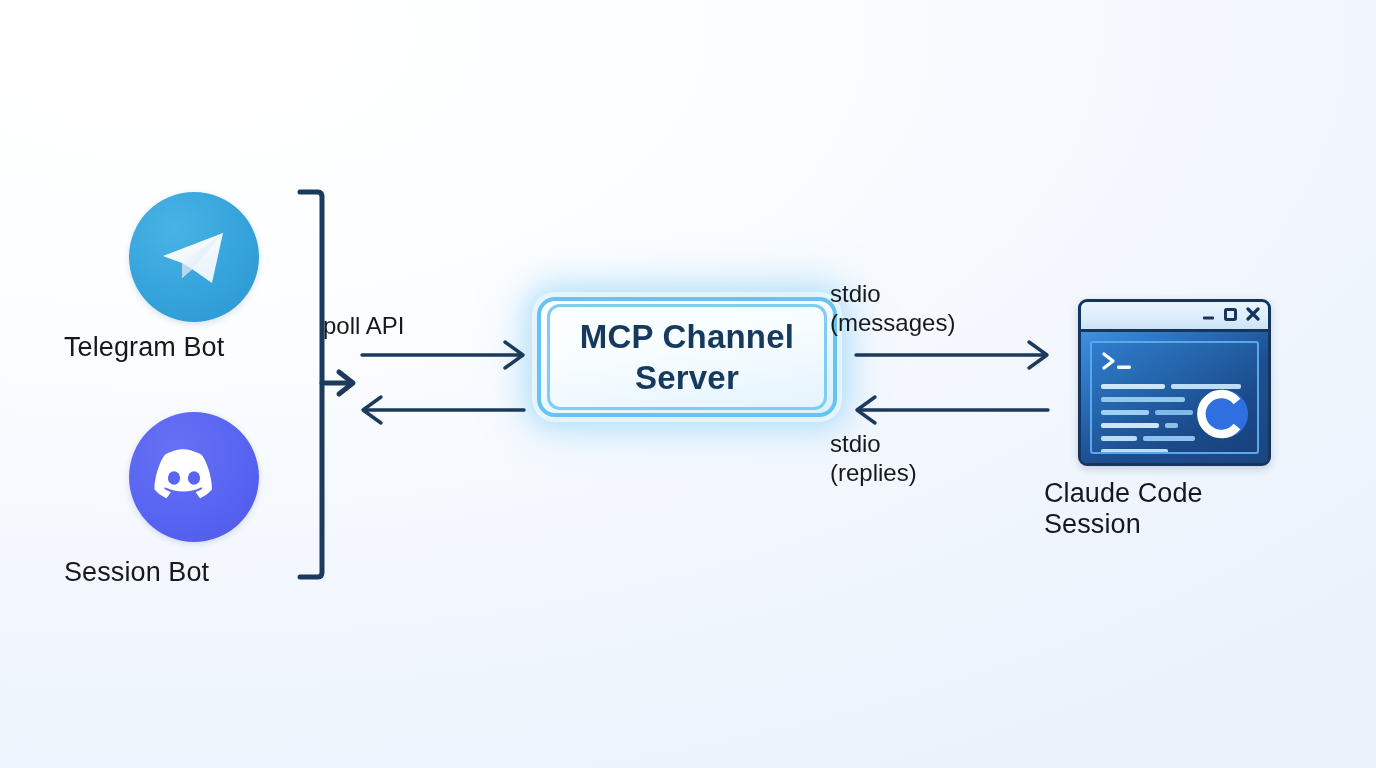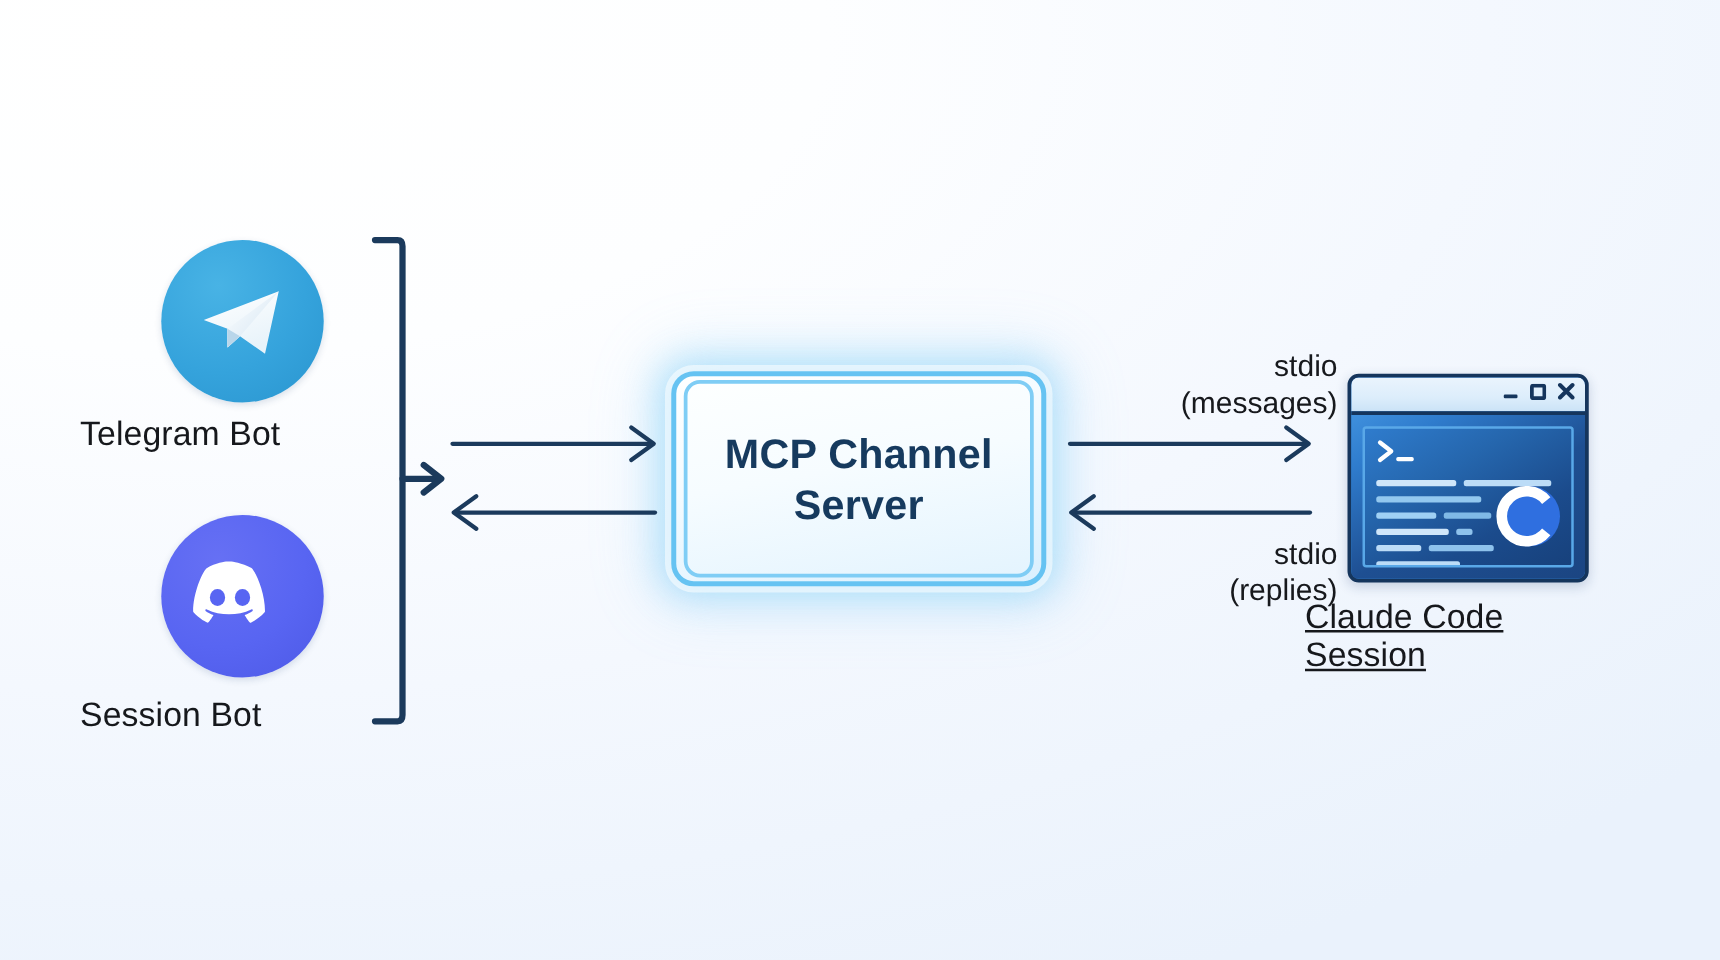--- a/index.html
+++ b/index.html
@@ -25,21 +25,21 @@
   .nodelabel {
     position: absolute;
     color: #16181c;
     font-size: 27px;
     line-height: 31px;
     letter-spacing: .1px;
     white-space: pre-line;
   }
   .edgelabel {
     position: absolute;
-    text-align: right;
+    text-align: left;
     color: #17191d;
     font-size: 24px;
     line-height: 29px;
     white-space: pre-line;
   }
 
   
   .bot-icon {
     position: absolute;
     width: 130px;
@@ -64,21 +64,21 @@
 
   
   #bracket { position: absolute; left: 286px; top: 180px; }
 
   
   #mcp-box {
     position: absolute;
     left: 537px;
     top: 297px;
     width: 300px;
-    height: 172px;
+    height: 120px;
     border-radius: 18px;
     border: 4px solid #66c3f2;
     background: linear-gradient(165deg, #ffffff 0%, #f4fbff 38%, #daf0fe 100%);
     box-shadow:
       0 0 0 5px rgba(255,255,255,.55),
       0 0 26px 10px rgba(110,200,245,.42),
       0 0 48px 18px rgba(140,210,250,.22);
     display: flex;
     align-items: center;
     justify-content: center;
@@ -263,21 +263,21 @@
         <div id="claude-c">
           <svg width="56" height="56" viewBox="0 0 56 56">
             <circle cx="28" cy="28" r="24" fill="#2f6fe0"></circle>
             <path d="M41 15.5 A20 20 0 1 0 41 40.5" fill="none" stroke="#ffffff" stroke-width="8.5" stroke-linecap="butt"></path>
           </svg>
         </div>
 
       </div>
     </div>
   </div>
-  <div class="nodelabel" style="left:1044px; top:478px; width:262px;text-decoration:underline;">Claude Code
+  <div class="nodelabel" style="left:1044px; top:478px; width:262px;">Claude Code
 Session</div>
 
   <svg id="arrows" width="1376" height="768">
 
     <g stroke="#1b3a5c" stroke-width="3.4" fill="none" stroke-linecap="round" stroke-linejoin="round">
       <line x1="362" y1="355" x2="520" y2="355"></line>
       <path d="M505 342 L523 355 L505 368"></path>
     </g>
     <g stroke="#1b3a5c" stroke-width="3.4" fill="none" stroke-linecap="round" stroke-linejoin="round">
       <line x1="366" y1="410" x2="524" y2="410"></line>
@@ -287,18 +287,19 @@
     <g stroke="#1b3a5c" stroke-width="3.4" fill="none" stroke-linecap="round" stroke-linejoin="round">
       <line x1="856" y1="355" x2="1044" y2="355"></line>
       <path d="M1029 342 L1047 355 L1029 368"></path>
     </g>
     <g stroke="#1b3a5c" stroke-width="3.4" fill="none" stroke-linecap="round" stroke-linejoin="round">
       <line x1="860" y1="410" x2="1048" y2="410"></line>
       <path d="M875 397 L857 410 L875 423"></path>
     </g>
   </svg>
 
+  <div class="edgelabel" style="left:323px; top:311px; width:240px;">poll API</div>
   <div class="edgelabel" style="left:830px; top:279px; width:240px;">stdio
 (messages)</div>
   <div class="edgelabel" style="left:830px; top:429px; width:240px;">stdio
 (replies)</div>
 
 </div>
 
 </body></html>

